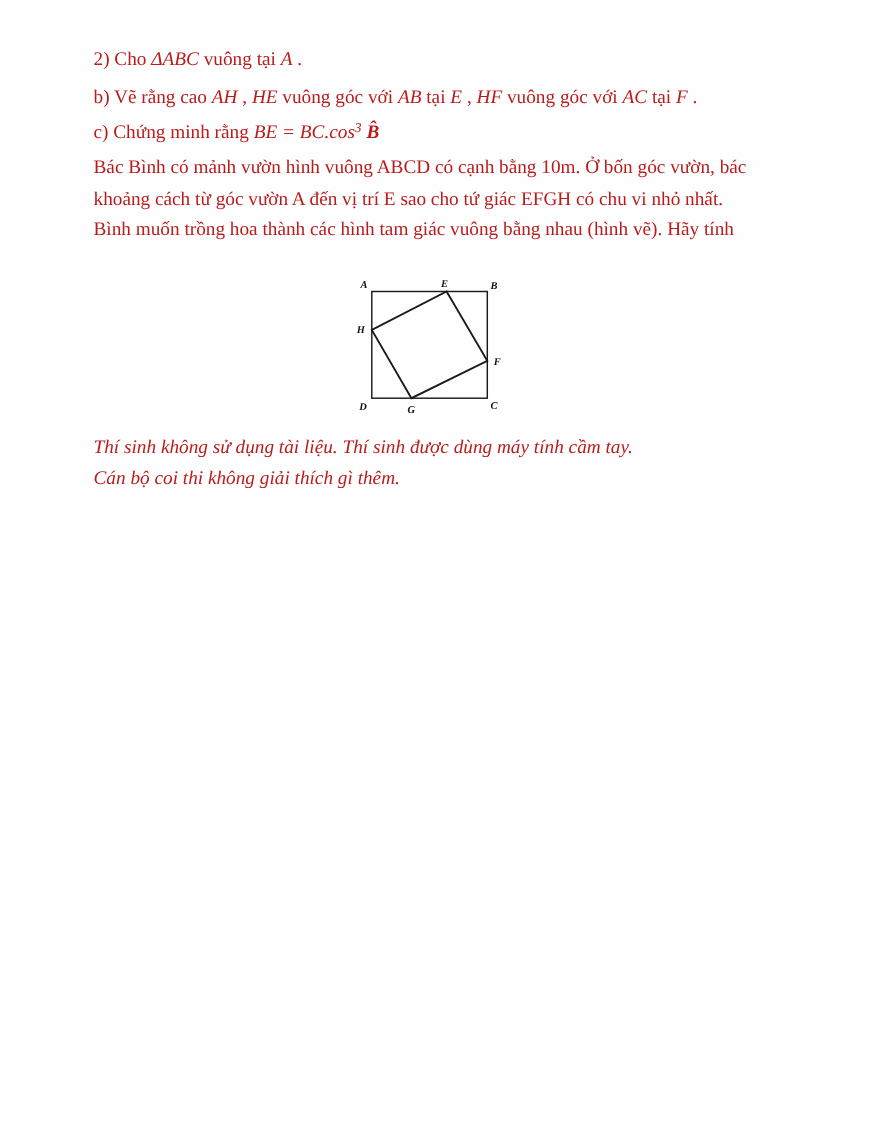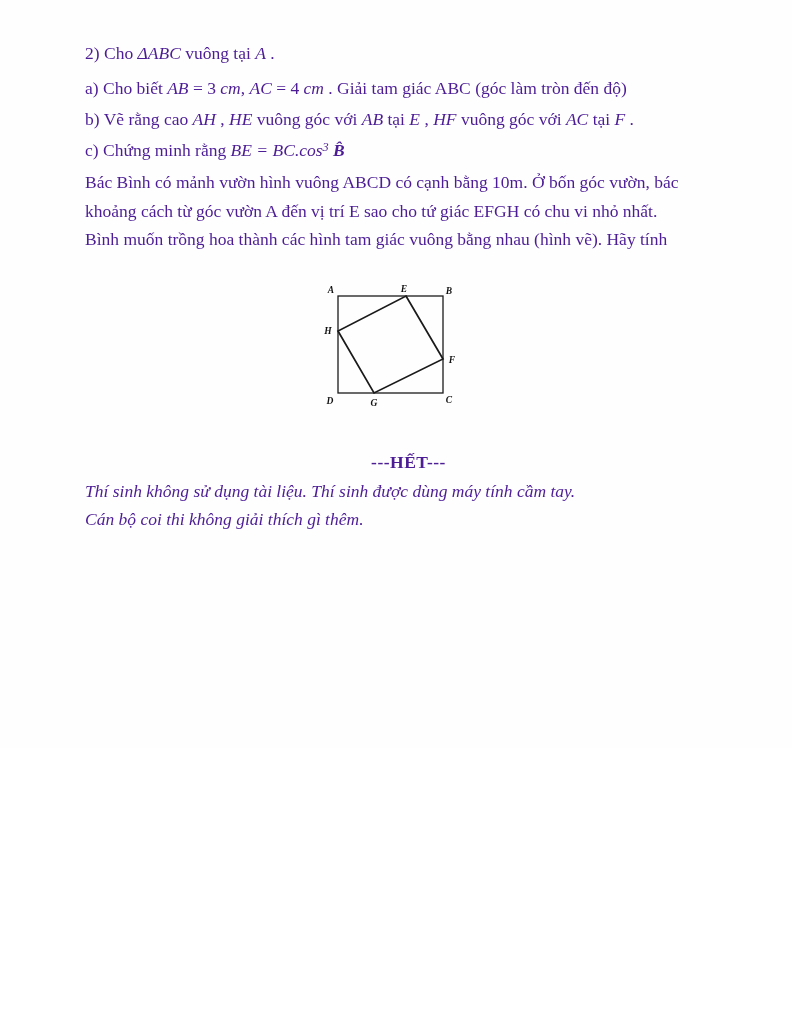--- a/index.html
+++ b/index.html
@@ -3,21 +3,21 @@
 <meta charset="utf-8">
 <style>
   * { margin: 0; padding: 0; box-sizing: border-box; }
   html, body { background: #ffffff; }
   .page {
     position: relative;
     width: 792px;
     height: 748px;
     margin: 0 auto;
     background: #fefefe;
-    color: #4c1d95;
+    color: #b91c1c;
     font-family: "Liberation Serif", "DejaVu Serif", serif;
     font-size: 17.5px;
     overflow: hidden;
   }
   .doc {
     padding: 38px 60px 0 85px;
   }
   .line {
     line-height: 31px;
     min-height: 31px;
@@ -55,21 +55,20 @@
     fill: #111111;
   }
 </style>
 </head>
 <body>
 
 <div class="page">
   <div class="doc">
 
     <div class="line first"><span>2) Cho </span><span class="i">ΔABC</span><span> vuông tại </span><span class="i">A</span><span> .</span></div>
-    <div class="line"><span>a) Cho biết </span><span class="i">AB</span><span> = 3 </span><span class="i">cm</span><span>,  </span><span class="i">AC</span><span> = 4 </span><span class="i">cm</span><span> . Giải tam giác ABC (góc làm tròn đến độ)</span></div>
     <div class="line"><span>b) Vẽ rằng cao </span><span class="i">AH</span><span> , </span><span class="i">HE</span><span> vuông góc với </span><span class="i">AB</span><span> tại </span><span class="i">E</span><span> , </span><span class="i">HF</span><span> vuông góc với </span><span class="i">AC</span><span> tại </span><span class="i">F</span><span> .</span></div>
     <div class="line"><span>c) Chứng minh rằng </span><span class="i">BE</span><span class="i"> = </span><span class="i">BC</span><span class="i">.cos</span><span class="i sup">3</span><span class="i b"> B̂</span></div>
 
     <div class="para-line"><span>Bác Bình có mảnh vườn hình vuông ABCD có cạnh bằng 10m. Ở bốn góc vườn, bác</span></div>
     <div class="para-line"><span>khoảng cách từ góc vườn A đến vị trí E sao cho tứ giác EFGH có chu vi nhỏ nhất.</span></div>
     <div class="para-line"><span>Bình muốn trồng hoa thành các hình tam giác vuông bằng nhau (hình vẽ). Hãy tính</span></div>
 
     <div class="figure-row">
       <svg width="145" height="140" viewBox="0 0 145 140">
 
@@ -81,21 +80,20 @@
         <text x="86" y="11" text-anchor="middle">E</text>
         <text x="131" y="13" text-anchor="middle">B</text>
         <text x="10" y="53" text-anchor="middle">H</text>
         <text x="134" y="82" text-anchor="middle">F</text>
         <text x="12" y="123" text-anchor="middle">D</text>
         <text x="56" y="125" text-anchor="middle">G</text>
         <text x="131" y="122" text-anchor="middle">C</text>
       </svg>
     </div>
 
-    <div class="het">---HẾT---</div>
 
     <div class="footer-block">
       <div class="footer-line">Thí sinh không sử dụng tài liệu. Thí sinh được dùng máy tính cầm tay.</div>
       <div class="footer-line">Cán bộ coi thi không giải thích gì thêm.</div>
     </div>
 
   </div>
 </div>
 
 </body></html>

